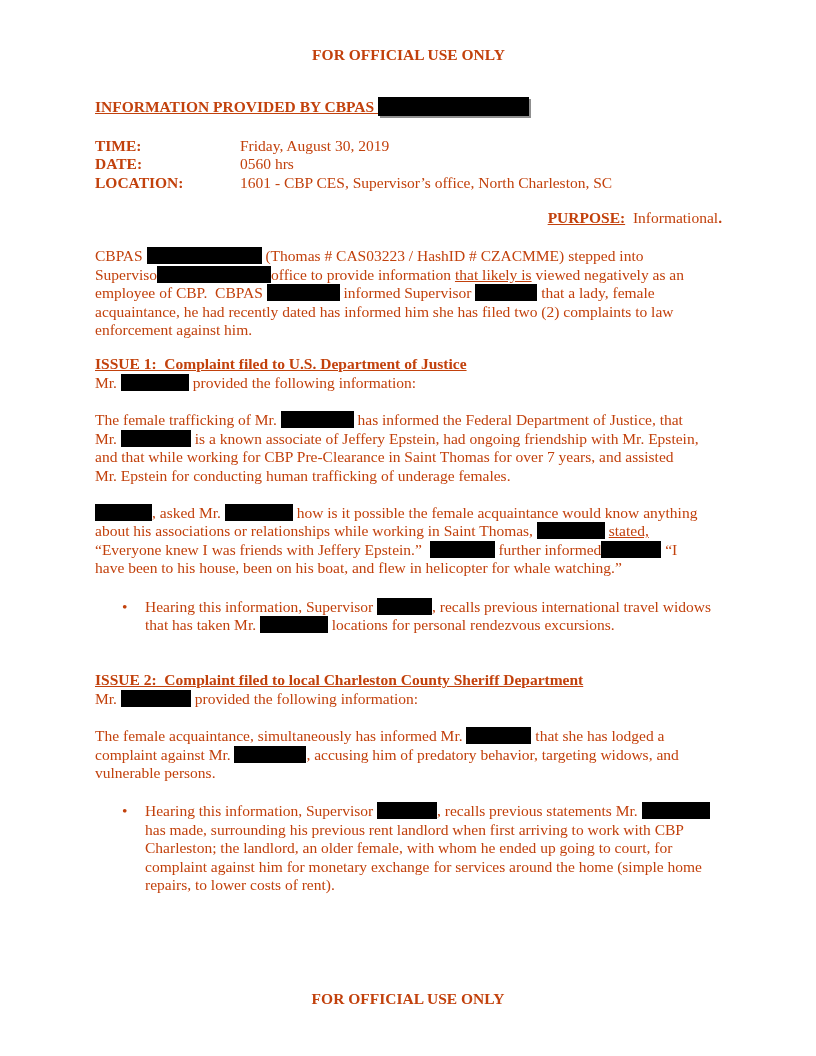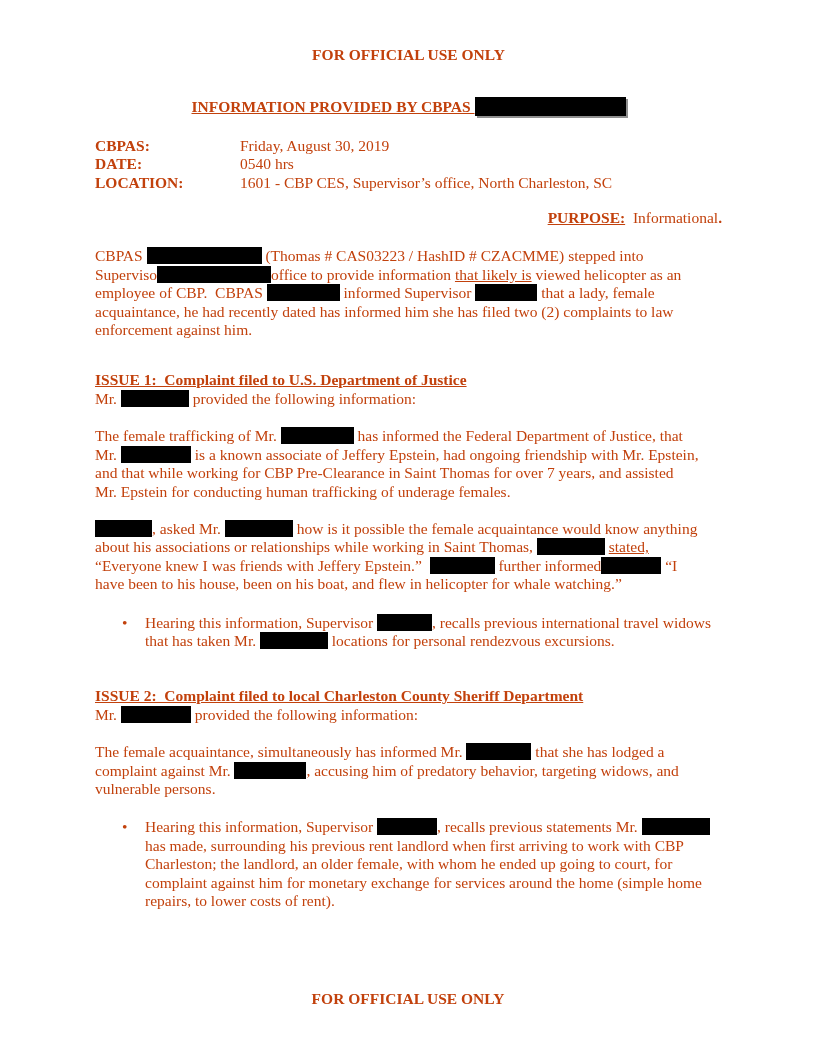--- a/index.html
+++ b/index.html
@@ -25,28 +25,28 @@
     position: absolute;
     left: 0; right: 0;
     bottom: 48px;
   }
   .doc-line {
     white-space: pre-wrap;
     line-height: 18.4px;
     min-height: 18.4px;
   }
   .title { margin-top: 33px; }
-  .title .doc-line { text-align: center; }
+  .title .doc-line { }
   .title .redact { height: 19px; vertical-align: -4px; box-shadow: 2px 2px 0 #8f8f8f; }
   .meta { margin-top: 20px; }
   .meta-row { display: flex; line-height: 18.4px; }
   .meta-label { width: 145px; font-weight: bold; flex: none; }
   .purpose { margin-top: 17px; text-align: right; }
   .para-intro { margin-top: 20px; }
-  .section-1 { margin-top: 32px; }
+  .section-1 { margin-top: 16px; }
   .section-2 { margin-top: 37px; }
   .h {
     font-weight: bold;
     text-decoration: underline;
     white-space: pre-wrap;
     line-height: 18.4px;
   }
   .para { margin-top: 19px; }
   .bullet { display: flex; margin-left: 27px; margin-top: 20px; }
   .marker { width: 23px; flex: none; line-height: 18.4px; }
@@ -66,40 +66,40 @@
 <div class="page">
 
   <div class="fouo">FOR OFFICIAL USE ONLY</div>
 
   <div class="title">
       <div class="doc-line"><span class="u b">INFORMATION PROVIDED BY CBPAS </span><span class="redact" style="width: 151px; background: rgb(0, 0, 0);"></span></div>
     </div>
 
   <div class="meta">
     <div class="meta-row">
-      <span class="meta-label">CBPAS:</span>
+      <span class="meta-label">TIME:</span>
       <span class="meta-value">Friday, August 30, 2019</span>
     </div>
     <div class="meta-row">
       <span class="meta-label">DATE:</span>
-      <span class="meta-value">0540 hrs</span>
+      <span class="meta-value">0560 hrs</span>
     </div>
     <div class="meta-row">
       <span class="meta-label">LOCATION:</span>
       <span class="meta-value">1601 - CBP CES, Supervisor’s office, North Charleston, SC</span>
     </div>
   </div>
 
   <div class="purpose">
       <div class="doc-line"><span class="u b">PURPOSE:</span><span>  Informational</span><span class="b">.</span></div>
     </div>
 
   <div class="para-intro">
       <div class="doc-line"><span>CBPAS </span><span class="redact" style="width: 115px; background: rgb(0, 0, 0);"></span><span> (Thomas # CAS03223 / HashID # CZACMME) stepped into</span></div>
-      <div class="doc-line"><span>Superviso</span><span class="redact" style="width: 114px; background: rgb(0, 0, 0);"></span><span>office to provide information </span><span class="u">that likely is</span><span> viewed helicopter as an</span></div>
+      <div class="doc-line"><span>Superviso</span><span class="redact" style="width: 114px; background: rgb(0, 0, 0);"></span><span>office to provide information </span><span class="u">that likely is</span><span> viewed negatively as an</span></div>
       <div class="doc-line"><span>employee of CBP.  CBPAS </span><span class="redact" style="width: 73px; background: rgb(0, 0, 0);"></span><span> informed Supervisor </span><span class="redact" style="width: 62px; background: rgb(0, 0, 0);"></span><span> that a lady, female</span></div>
       <div class="doc-line"><span>acquaintance, he had recently dated has informed him she has filed two (2) complaints to law</span></div>
       <div class="doc-line"><span>enforcement against him.</span></div>
     </div>
 
   <div class="section-1">
     <div class="h">ISSUE 1:  Complaint filed to U.S. Department of Justice</div>
     <div>
         <div class="doc-line"><span>Mr. </span><span class="redact" style="width: 68px; background: rgb(0, 0, 0);"></span><span> provided the following information:</span></div>
       </div>

